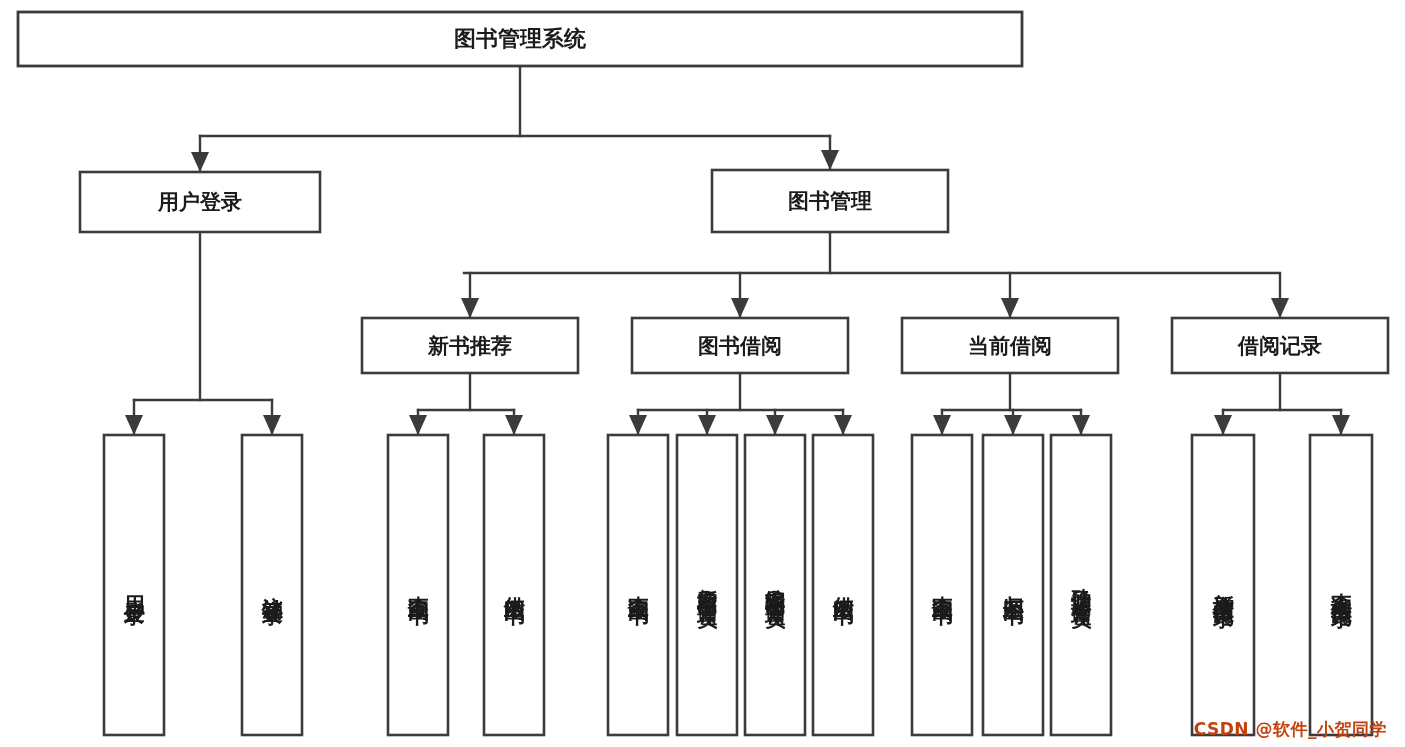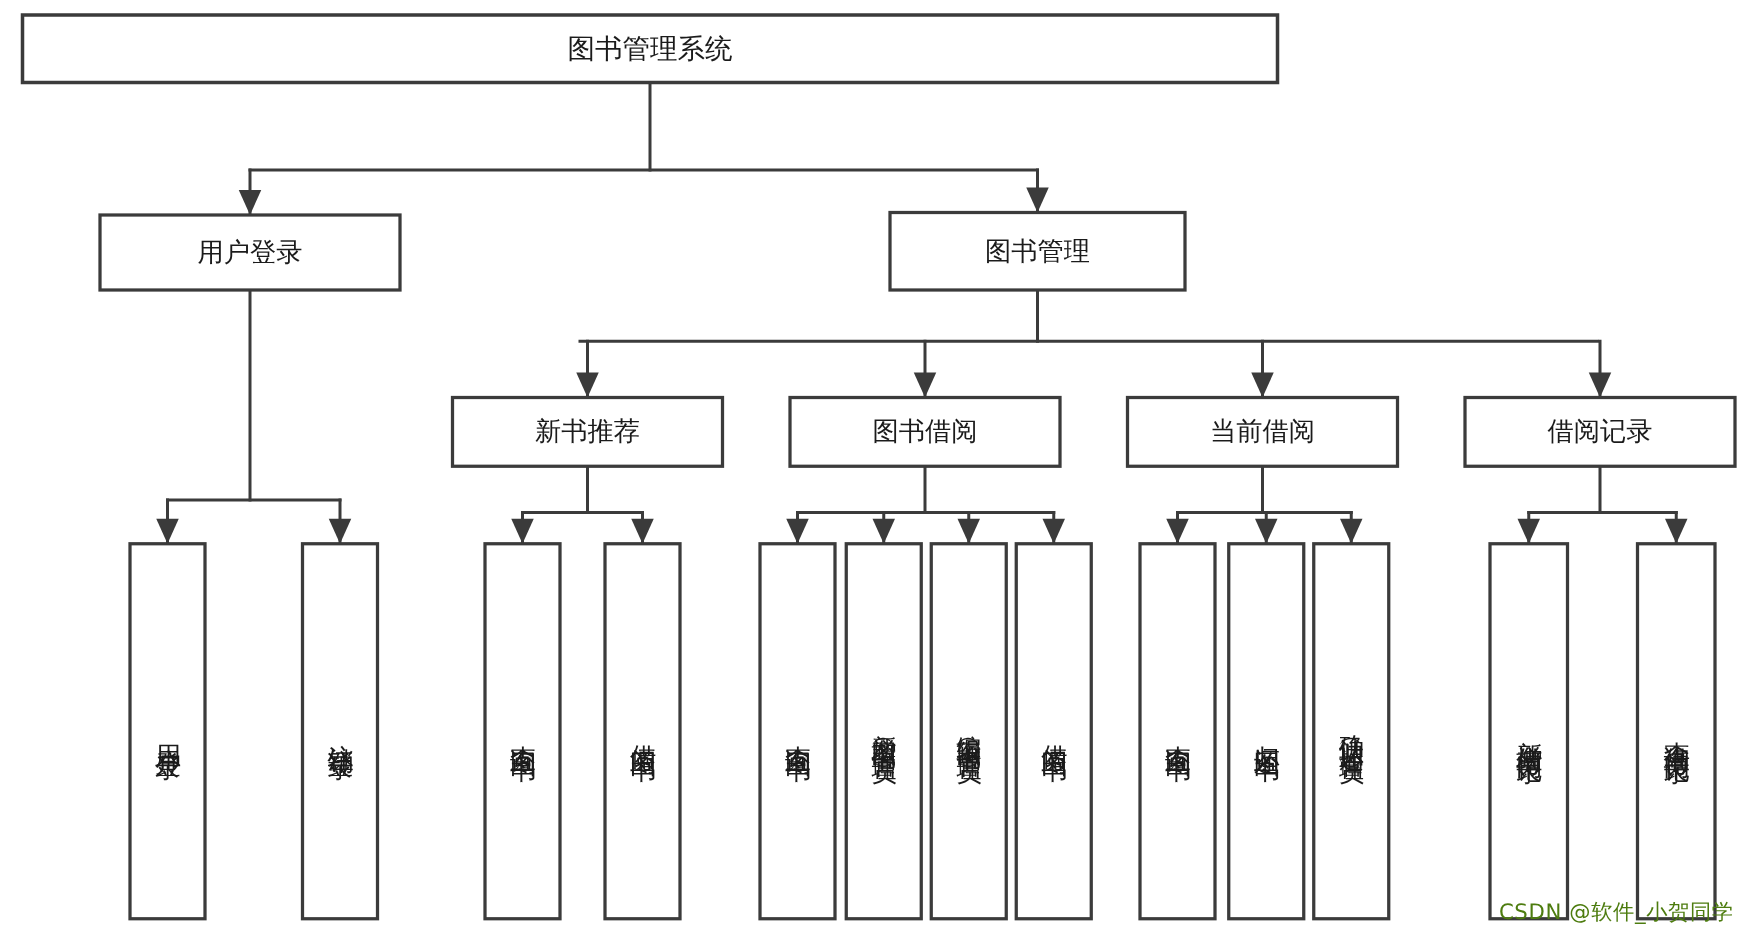--- a/index.html
+++ b/index.html
@@ -10,20 +10,21 @@
   }
   body {
     font-family: "DejaVu Sans", "Liberation Sans", sans-serif;
   }
   #diagram-root {
     position: relative;
     width: 1405px;
     height: 747px;
     background: #ffffff;
     overflow: hidden;
+    font-weight: bold;
   }
   svg.flow-canvas {
     position: absolute;
     left: 0;
     top: 0;
     width: 1405px;
     height: 747px;
     display: block;
   }
   .node-box {
@@ -72,21 +73,21 @@
     color: #1b1b1b;
     white-space: nowrap;
     text-align: center;
   }
   .watermark {
     position: absolute;
     right: 18px;
     bottom: 6px;
     font-family: "DejaVu Sans", "Liberation Sans", sans-serif;
     font-size: 17px;
-    color: #4d7c0f;
+    color: #c2410c;
     letter-spacing: 0.5px;
     user-select: none;
     white-space: nowrap;
   }
 </style>
 </head>
 <body>
 
 <div id="diagram-root">
 

